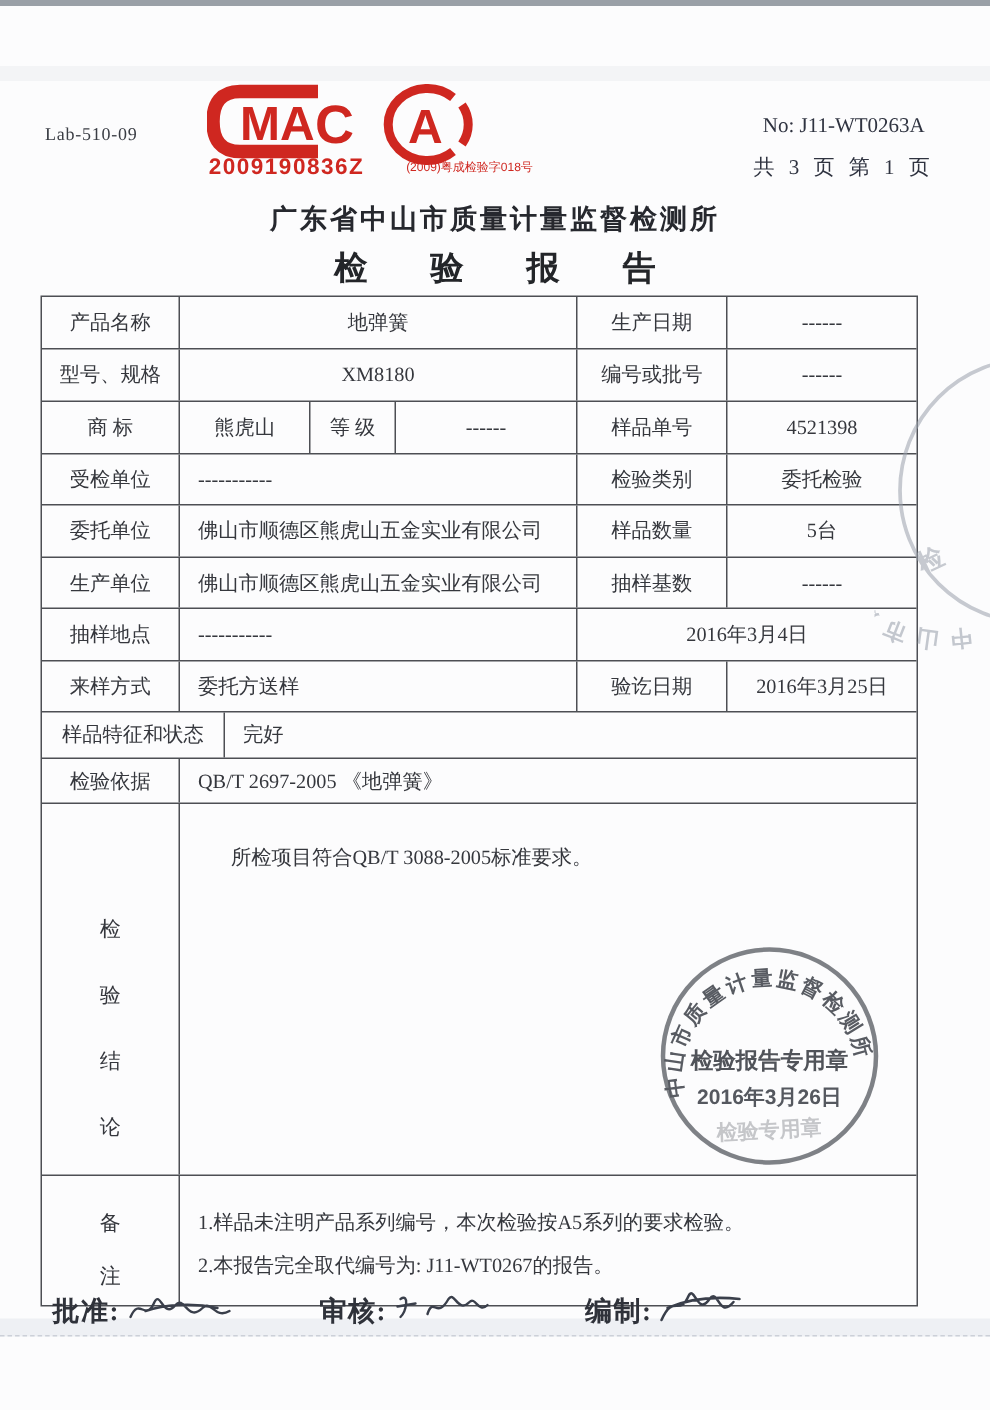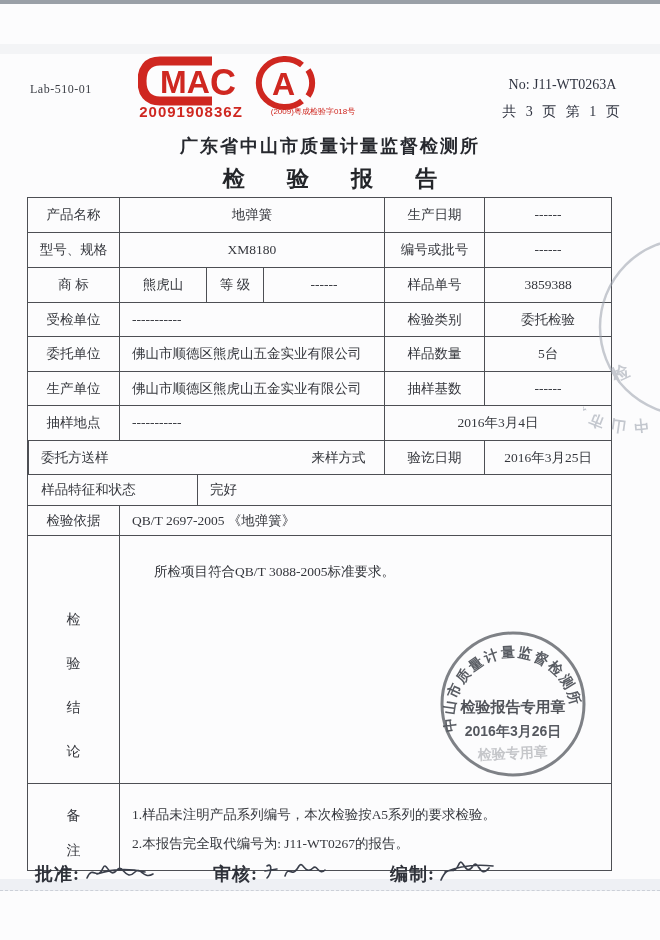--- a/index.html
+++ b/index.html
@@ -37,21 +37,21 @@
   .row.first{border-top:none;}
   .cell{border-left:1px solid #4d4f54;display:flex;align-items:center;justify-content:center;
     font-size:13.5px;box-sizing:border-box;overflow:hidden;}
   .cell.cfirst{border-left:none;}
   .cell.cleft{justify-content:flex-start;padding-left:12px;}
   .w-l1{width:91px;}  .w-v1{width:265px;flex:0 0 auto;}
   .w-l2{width:100px;} .w-v2{flex:1;}
   .w-l1-wide{width:121px;}
   .w-rest{flex:1;}
   .w-brand{width:87px;} .w-grade{width:57px;} .w-gradev{width:121px;}
-  .h33{height:33px;} .h34{height:34px;} .h30{height:30px;gap:48px;} .h29{height:29px;}
+  .h33{height:33px;} .h34{height:34px;} .h30{height:30px;} .h29{height:29px;}
   .concl-row{height:247px;align-items:stretch;}
   .remark-row{height:86px;align-items:stretch;}
   .vlabel{display:flex;flex-direction:column;align-items:center;font-size:14px;}
   .vlabel-concl{padding-top:52px;gap:26px;}
   .vlabel-remark{padding-top:13px;gap:17px;}
   .concl-cell{position:relative;display:block;padding:27px 0 0 34px;font-size:13.5px;}
   .remark-cell{display:block;padding:16px 0 0 12px;font-size:13.5px;line-height:2.15;}
 
   .sig-row{left:27px;top:858px;width:590px;height:30px;font-size:18px;}
   .sig-label{position:absolute;top:4px;font-weight:bold;letter-spacing:1px;color:#2f323a;}
@@ -61,21 +61,21 @@
   .stamp-side{left:583px;top:222px;}
   text{font-family:"Liberation Sans","DejaVu Sans",sans-serif;}
 </style>
 </head>
 <body>
 
 <div class="abs scan-top"></div>
 <div class="abs scan-band-top"></div>
 <div class="abs scan-band-bottom"></div>
 
-<div class="abs lab-code">Lab-510-01</div>
+<div class="abs lab-code">Lab-510-09</div>
 
 <div class="abs cma-wrap">
   <svg width="100" height="52" viewBox="0 0 100 52">
     <path d="M74,6 H22 C9,6 4,14 4,26 C4,38 9,46 22,46 H74" stroke="#cf2720" stroke-width="9" fill="none"></path>
     <text x="22" y="38" font-size="32" font-weight="bold" fill="#cf2720">MA</text>
     <text x="72" y="40" font-size="36" font-weight="bold" fill="#cf2720">C</text>
   </svg>
 </div>
 <div class="abs cma-number">2009190836Z</div>
 
@@ -108,21 +108,21 @@
     <div class="cell w-l2">编号或批号</div>
     <div class="cell w-v2">------</div>
   </div>
 
   <div class="row h34">
     <div class="cell cfirst w-l1">商 标</div>
     <div class="cell w-brand">熊虎山</div>
     <div class="cell w-grade">等 级</div>
     <div class="cell w-gradev">------</div>
     <div class="cell w-l2">样品单号</div>
-    <div class="cell w-v2">3859388</div>
+    <div class="cell w-v2">4521398</div>
   </div>
 
   <div class="row h33">
     <div class="cell cfirst w-l1">受检单位</div>
     <div class="cell cleft w-v1">-----------</div>
     <div class="cell w-l2">检验类别</div>
     <div class="cell w-v2">委托检验</div>
   </div>
 
   <div class="row h34">
@@ -139,22 +139,22 @@
     <div class="cell w-v2">------</div>
   </div>
 
   <div class="row h34">
     <div class="cell cfirst w-l1">抽样地点</div>
     <div class="cell cleft w-v1">-----------</div>
     <div class="cell w-v2">2016年3月4日</div>
   </div>
 
   <div class="row h33">
+    <div class="cell cfirst w-l1">来样方式</div>
     <div class="cell cleft w-v1">委托方送样</div>
-    <div class="cell cfirst w-l1">来样方式</div>
     <div class="cell w-l2">验讫日期</div>
     <div class="cell w-v2">2016年3月25日</div>
   </div>
 
   <div class="row h30">
     <div class="cell cfirst w-l1-wide">样品特征和状态</div>
     <div class="cell cleft w-rest">完好</div>
   </div>
 
   <div class="row h29">

